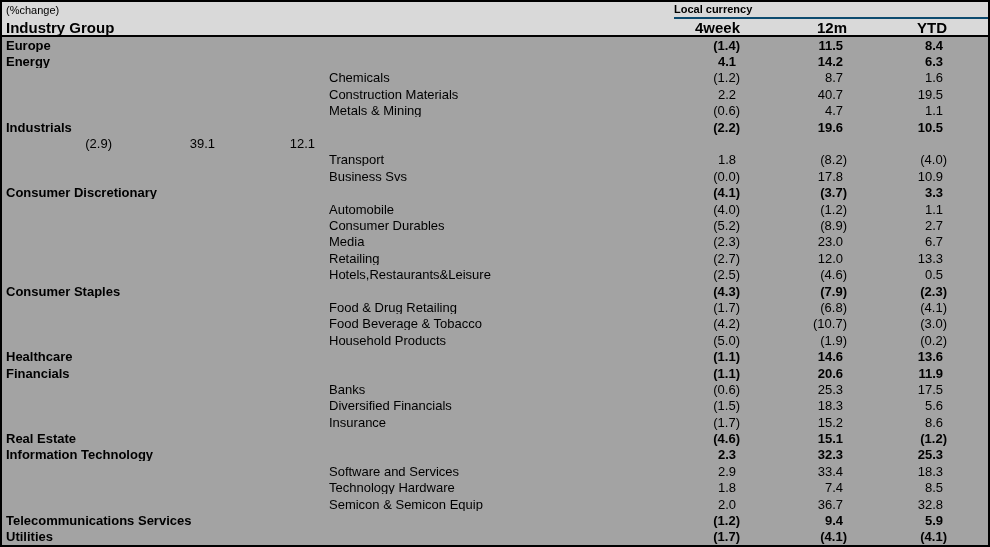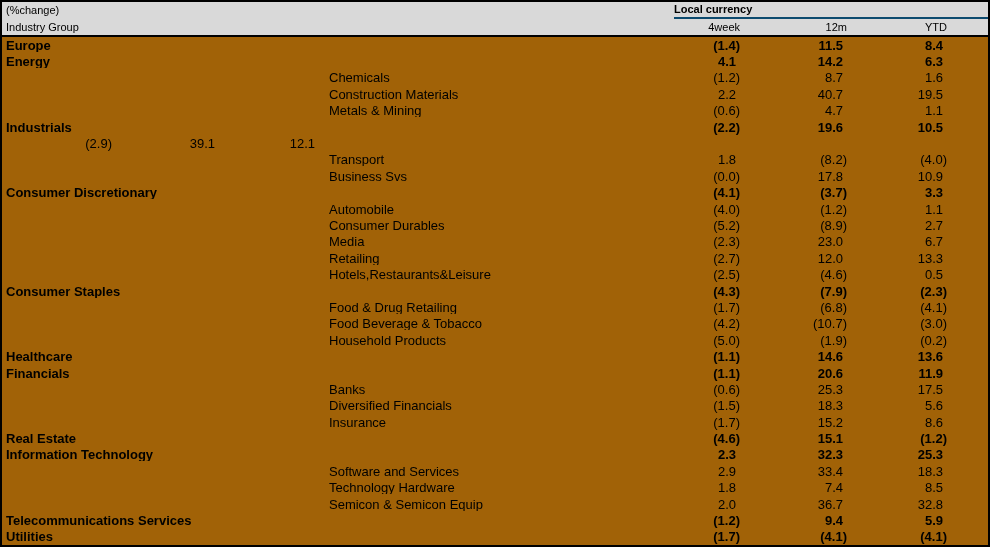--- a/index.html
+++ b/index.html
@@ -5,33 +5,33 @@
   * { margin:0; padding:0; box-sizing:border-box; }
   html,body { background:#ffffff; }
   body {
     width:990px; height:547px;
     font-family:"Liberation Sans", sans-serif;
     color:#000;
   }
   .sheet {
     width:990px; height:547px;
     border:2px solid #000;
-    background:#a16207;
+    background:#a3a3a3;
     display:flex; flex-direction:column;
     overflow:hidden;
   }
   
   .hdr { background:#d9d9d9; }
   .hdr-row1 { display:flex; height:17px; font-size:11px; }
   .pct-label { flex:1; padding-left:4px; line-height:17px; white-space:nowrap; }
   .lc-region {
     width:314px; text-align:left; font-weight:bold;
     border-bottom:2px solid #0c4a6e; line-height:15px; height:17px;
   }
-  .hdr-row2 { display:flex; height:16px; font-size:11px; font-weight:normal; align-items:center; }
+  .hdr-row2 { display:flex; height:16px; font-size:15px; font-weight:bold; align-items:center; }
   .ig-label { flex:1; padding-left:4px; white-space:nowrap; }
   .hdr-divider { height:2px; background:#000; flex:none; }
   
   .n1 { width:110px; }
   .n2 { width:107px;padding-left:40px; }
   .n3 { width:100px; }
   .spc { width:41px; }
   .num { text-align:right; white-space:nowrap; }
   .num.pp { padding-right:4px; } 
   

